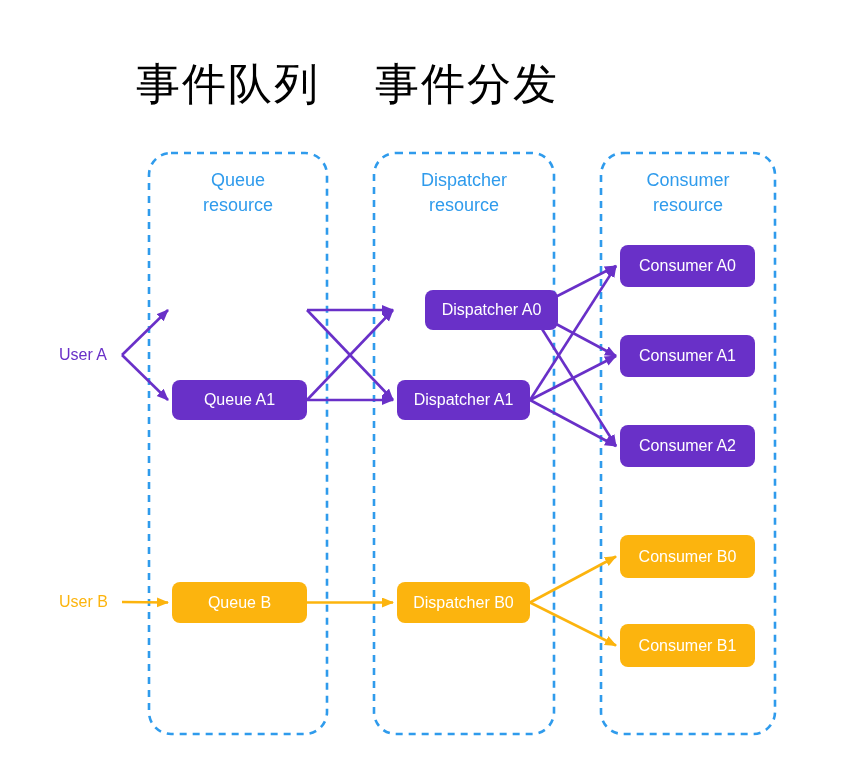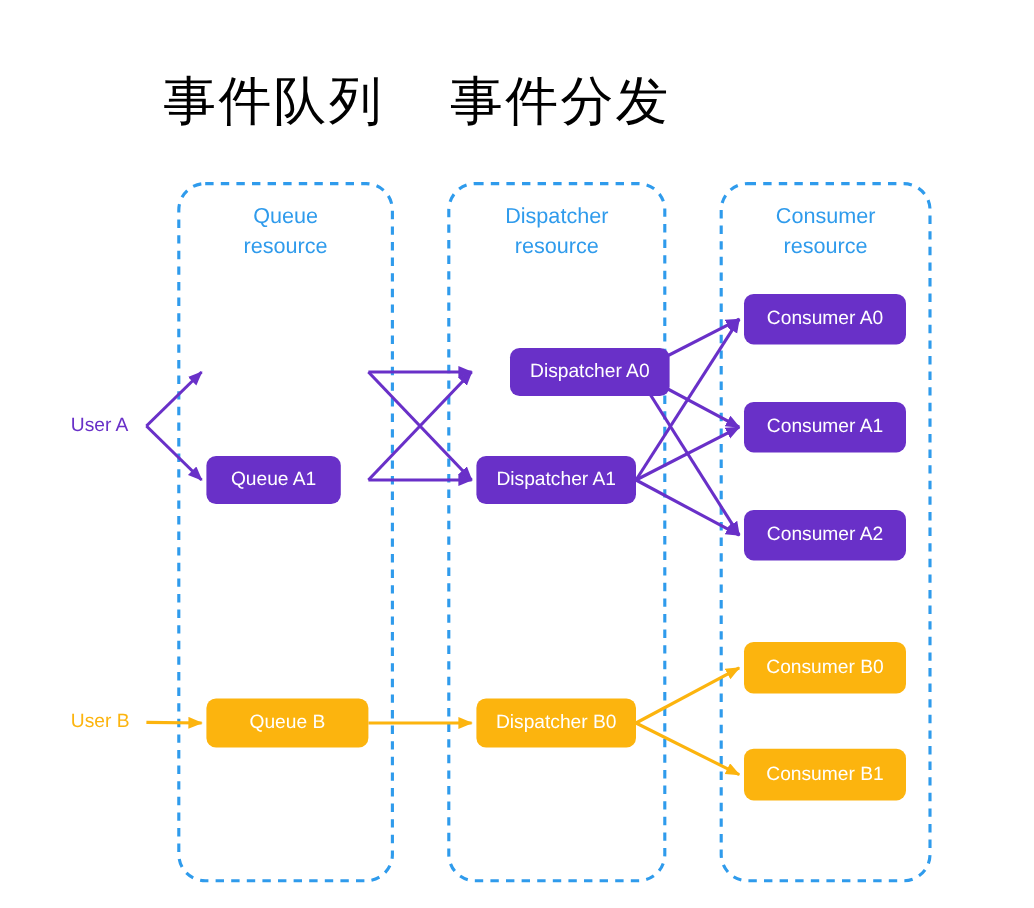--- a/index.html
+++ b/index.html
@@ -110,21 +110,21 @@
   <div class="container-label" style="left:149px;width:178px;">Queue
 resource</div>
   <div class="container-label" style="left:374px;width:180px;">Dispatcher
 resource</div>
   <div class="container-label" style="left:601px;width:174px;">Consumer
 resource</div>
 
   <div class="user-label purple" style="left:59px;top:346px;">User A</div>
   <div class="user-label yellow" style="left:59px;top:593px;">User B</div>
 
-  <div class="node purple" style="left:172px;top:380px;width:112px;height:40px;">Queue A1</div>
+  <div class="node purple" style="left:172px;top:380px;width:135px;height:40px;">Queue A1</div>
   <div class="node yellow" style="left:172px;top:582px;width:135px;height:41px;">Queue B</div>
 
   <div class="node purple" style="left:397px;top:290px;width:133px;height:40px;margin-left:28px;">Dispatcher A0</div>
   <div class="node purple" style="left:397px;top:380px;width:133px;height:40px;">Dispatcher A1</div>
   <div class="node yellow" style="left:397px;top:582px;width:133px;height:41px;">Dispatcher B0</div>
 
   <div class="node purple" style="left:620px;top:245px;width:135px;height:42px;">Consumer A0</div>
   <div class="node purple" style="left:620px;top:335px;width:135px;height:42px;">Consumer A1</div>
   <div class="node purple" style="left:620px;top:425px;width:135px;height:42px;">Consumer A2</div>
   <div class="node yellow" style="left:620px;top:535px;width:135px;height:43px;">Consumer B0</div>

